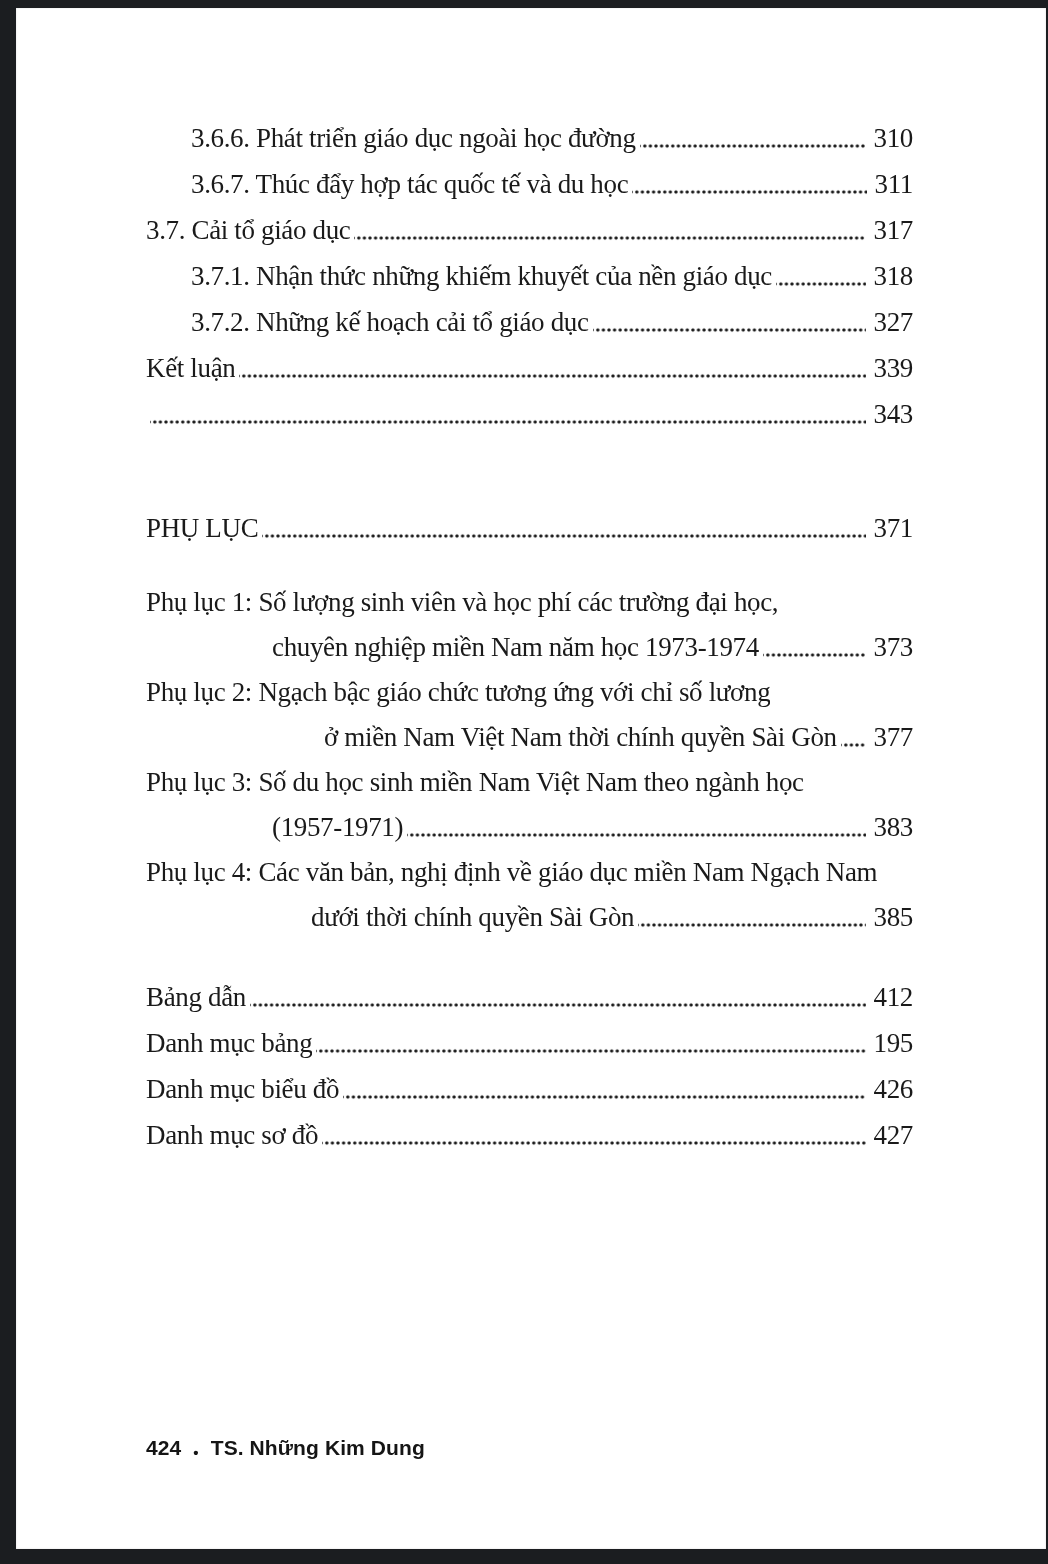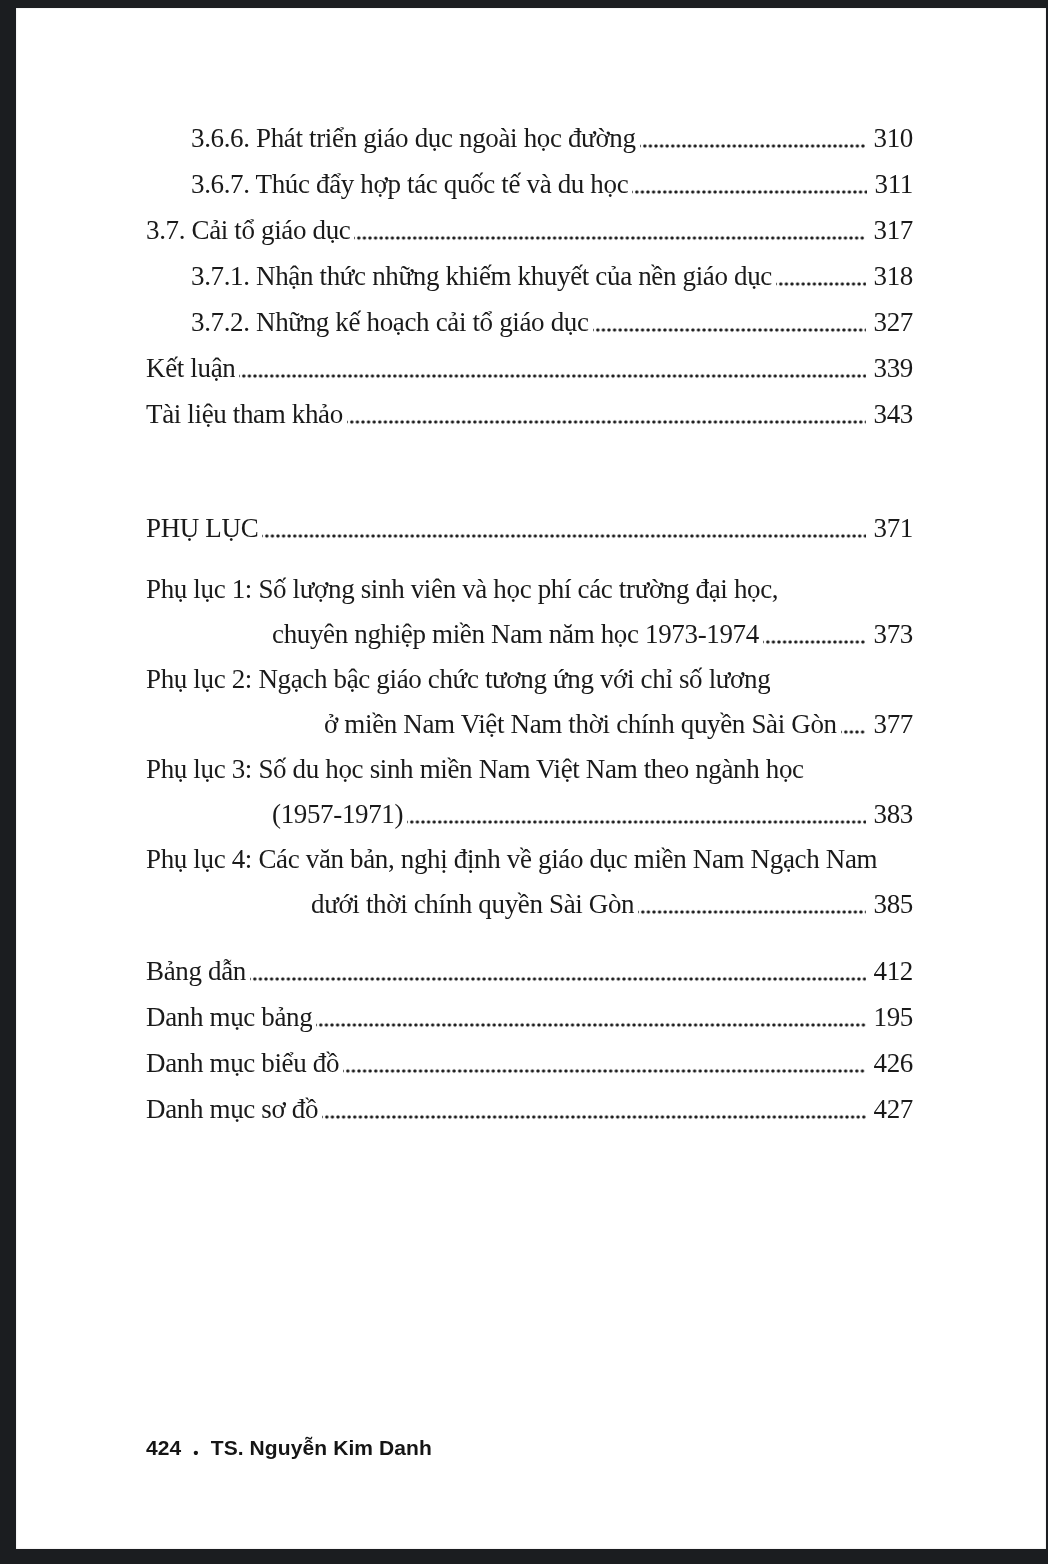--- a/index.html
+++ b/index.html
@@ -33,22 +33,22 @@
     background-image:radial-gradient(circle at 2.8px 2.8px,#1c1c1c 1.35px,rgba(0,0,0,0) 1.8px);
     background-size:5.6px 5.6px;
     background-repeat:repeat-x;
     background-position:left 2px bottom 12px;
   }
   .lvl2{padding-left:45px;}
   .ind-a{padding-left:126px;}
   .ind-b{padding-left:178px;align-items:center;}
   .ind-c{padding-left:165px;}
   .mt-52{margin-top:68px;}
-  .mt-19{margin-top:16px;}
-  .mt-21{margin-top:21px;}
+  .mt-19{margin-top:29px;}
+  .mt-21{margin-top:34px;}
   .lh45{line-height:45px;}
   .footer{
     position:absolute;left:130px;top:1428px;
     font-family:"Liberation Sans","DejaVu Sans",sans-serif;
     font-size:21px;font-weight:600;color:#151515;
     display:flex;align-items:flex-end;
     letter-spacing:0.1px;
   }
   .footer .sep{font-size:15px;margin:0 12px;line-height:1;}
 </style>
@@ -90,21 +90,20 @@
         <span class="pg">327</span>
       </div>
 
       <div class="row">
         <span class="label">Kết luận</span>
         <span class="lead"></span>
         <span class="pg">339</span>
       </div>
 
       <div class="row">
-        <span class="label">Tài liệu tham khảo</span>
         <span class="lead"></span>
         <span class="pg">343</span>
       </div>
 
       <div class="row mt-52">
         <span class="label">PHỤ LỤC</span>
         <span class="lead"></span>
         <span class="pg">371</span>
       </div>
 
@@ -174,17 +173,17 @@
         <span class="label">Danh mục sơ đồ</span>
         <span class="lead"></span>
         <span class="pg">427</span>
       </div>
 
     </div>
 
     <div class="footer">
       <span>424</span>
       <span class="sep">•</span>
-      <span>TS. Nguyễn Kim Danh</span>
+      <span>TS. Những Kim Dung</span>
     </div>
 
   </div>
 </div>
 
 </body></html>

